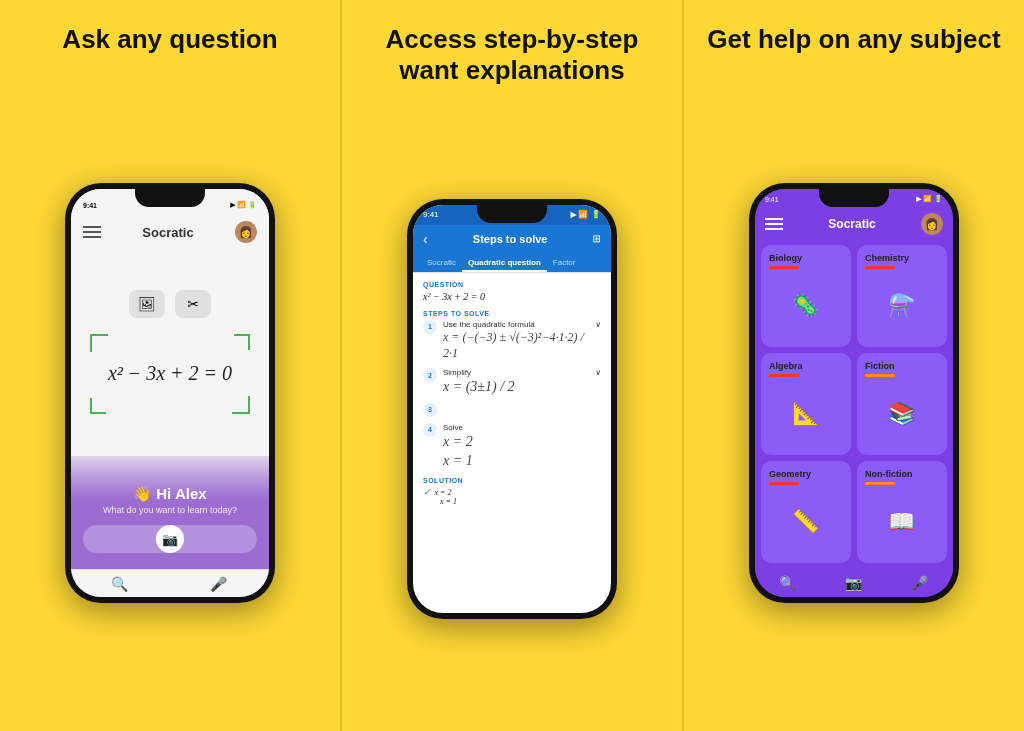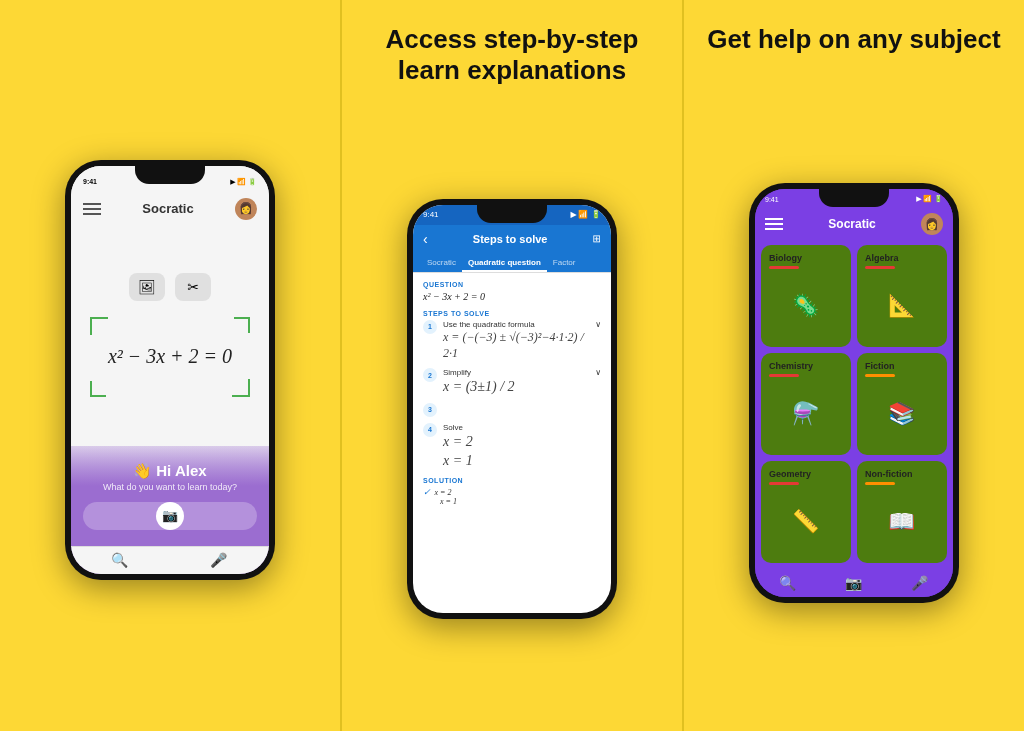--- a/index.html
+++ b/index.html
@@ -202,21 +202,21 @@
       font-style: italic;
       color: #222;
       font-family: 'Times New Roman', serif;
     }
 
     .s1-bottom {
       background: linear-gradient(180deg, transparent, #9B6DD0 40%);
       display: flex;
       flex-direction: column;
       align-items: center;
-      padding: 16px 12px 8px;
+      padding: 29px 12px 8px;
     }
 
     .s1-hi {
       font-size: 15px;
       font-weight: 700;
       color: #fff;
       margin-bottom: 2px;
     }
     .s1-sub {
       font-size: 9px;
@@ -431,21 +431,21 @@
       flex: 1;
       background: #7B3FE4;
       padding: 6px;
       display: grid;
       grid-template-columns: 1fr 1fr;
       gap: 6px;
       overflow: hidden;
     }
 
     .s3-card {
-      background: #4d7c0f;
+      background: #8b5cf6;
       border-radius: 10px;
       padding: 8px;
       display: flex;
       flex-direction: column;
       overflow: hidden;
       position: relative;
     }
 
     .s3-card-title {
       font-size: 9px;
@@ -485,20 +485,21 @@
     }
 
     
     .sb-time { font-size: 7px; font-weight: 700; }
     .sb-icons { font-size: 7px; }
   </style>
 </head>
 <body>
 
 <div class="panel">
+  <div class="panel-title">Ask any question</div>
   <div class="phone-wrapper">
     <div class="phone">
       <div class="phone-notch"></div>
       <div class="phone-screen screen1">
 
         <div class="s1-statusbar">
           <span class="sb-time">9:41</span>
           <span class="sb-icons">▶ 📶 🔋</span>
         </div>
 
@@ -537,21 +538,21 @@
           <span>🎤</span>
         </div>
       </div>
     </div>
   </div>
 </div>
 
 <div class="panel-divider"></div>
 
 <div class="panel">
-  <div class="panel-title">Access step-by-step learn explanations</div>
+  <div class="panel-title">Access step-by-step want explanations</div>
   <div class="phone-wrapper">
     <div class="phone">
       <div class="phone-notch"></div>
       <div class="phone-screen screen2">
 
         <div class="s2-statusbar">
           <span>9:41</span>
           <span>▶ 📶 🔋</span>
         </div>
 
@@ -652,29 +653,29 @@
 
         <div class="s3-grid">
 
           <div class="s3-card">
             <span class="s3-card-title">Biology</span>
             <div class="s3-card-bar" style="background:#E53935;"></div>
             <div class="s3-card-img">🦠</div>
           </div>
 
           <div class="s3-card">
+            <span class="s3-card-title">Chemistry</span>
+            <div class="s3-card-bar" style="background:#E53935;"></div>
+            <div class="s3-card-img">⚗️</div>
+          </div>
+
+          <div class="s3-card">
             <span class="s3-card-title">Algebra</span>
             <div class="s3-card-bar" style="background:#E53935;"></div>
             <div class="s3-card-img">📐</div>
-          </div>
-
-          <div class="s3-card">
-            <span class="s3-card-title">Chemistry</span>
-            <div class="s3-card-bar" style="background:#E53935;"></div>
-            <div class="s3-card-img">⚗️</div>
           </div>
 
           <div class="s3-card">
             <span class="s3-card-title">Fiction</span>
             <div class="s3-card-bar" style="background:#FF8F00;"></div>
             <div class="s3-card-img">📚</div>
           </div>
 
           <div class="s3-card">
             <span class="s3-card-title">Geometry</span>

